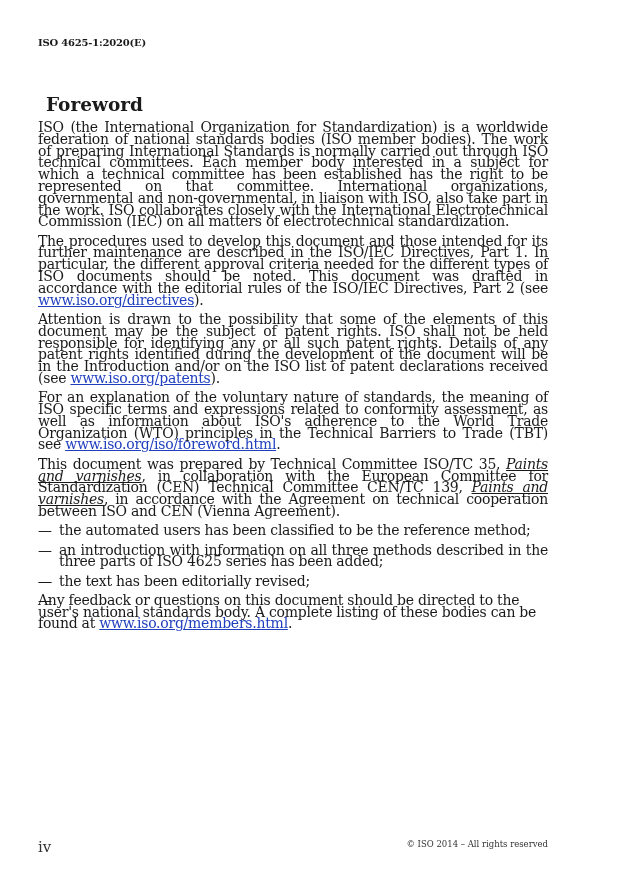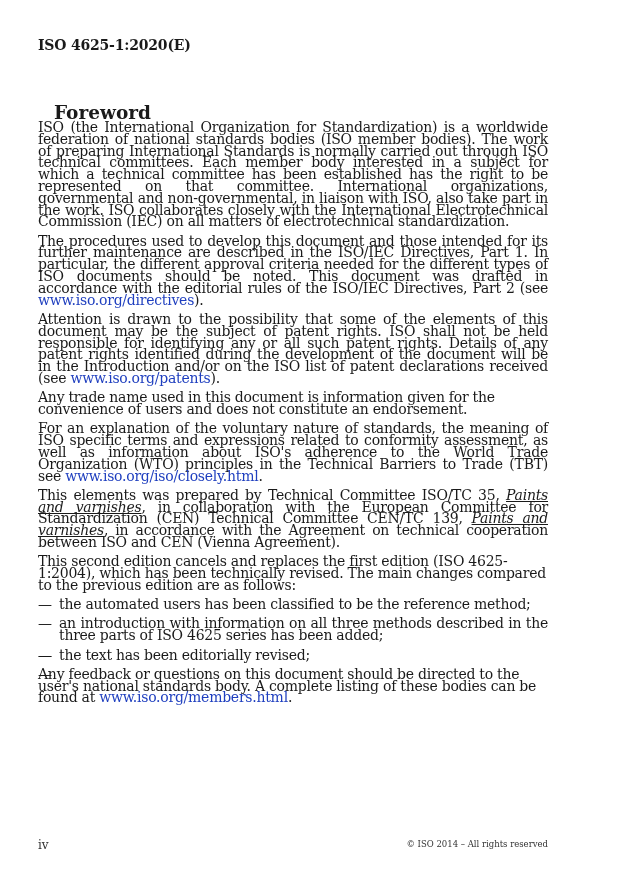--- a/index.html
+++ b/index.html
@@ -1,55 +1,53 @@
 <!DOCTYPE html>
 <html><head>
   <meta charset="utf-8">
   <style>
     html, body { margin: 0; padding: 0; }
     body {
       width: 620px; height: 876px; background: #ffffff; position: relative; overflow: hidden;
       font-family: "DejaVu Serif", "Liberation Serif", serif; color: #1a1a1a;
     }
     .page { position: absolute; left: 38px; top: 0; width: 510px; }
-    .doc-id { position: absolute; top: 37px; left: 0; font-weight: bold; font-size: 14px; letter-spacing: -0.2px; }
-    .title { position: absolute; top: 86px; left: 0; font-weight: bold; font-size: 18.5px; margin: 16px; }
+    .doc-id { position: absolute; top: 37px; left: 0; font-weight: bold; font-size: 10px; letter-spacing: -0.2px; }
+    .title { position: absolute; top: 86px; left: 0; font-weight: bold; font-size: 18.5px; margin: 8px; }
     .body { position: absolute; top: 122px; left: 0; width: 510px; font-size: 14px; line-height: 11.8px; }
     .body p { margin: 0 0 7.5px 0; text-align: justify; letter-spacing: -0.25px; }
     .body p.tight { text-align: left; }
-    a { color: #1f3fbf; }
+    a { color: #1f3fbf; text-decoration: underline; }
     .list { list-style: none; margin: 0; padding: 0; }
     .list li { position: relative; padding-left: 21px; margin: 0 0 7.5px 0; text-align: justify; letter-spacing: -0.25px; }
     .list li .dash { position: absolute; left: 0; top: 0; }
     i { font-style: italic; text-decoration: underline; }
     .footer { position: absolute; top: 838px; left: 0; width: 510px; font-size: 8.5px; color: #333; }
-    .footer .pg { position: absolute; left: 0; top: 0; font-size: 12px; }
+    .footer .pg { position: absolute; left: 0; top: 0; font-size: 15px; }
     .footer .copy { position: absolute; right: 0; top: 1px; }
   </style>
 </head>
 <body>
 
 <div class="page">
   <div class="doc-id">ISO 4625-1:2020(E)</div>
   <h1 class="title">Foreword</h1>
 
   <div class="body">
     <p>ISO (the International Organization for Standardization) is a worldwide federation of national standards bodies (ISO member bodies). The work of preparing International Standards is normally carried out through ISO technical committees. Each member body interested in a subject for which a technical committee has been established has the right to be represented on that committee. International organizations, governmental and non-governmental, in liaison with ISO, also take part in the work. ISO collaborates closely with the International Electrotechnical Commission (IEC) on all matters of electrotechnical standardization.</p>
 
     <p><span>The procedures used to develop this document and those intended for its further maintenance are described in the ISO/IEC Directives, Part 1. In particular, the different approval criteria needed for the different types of ISO documents should be noted. This document was drafted in accordance with the editorial rules of the ISO/IEC Directives, Part 2 (see </span><a>www.iso.org/directives</a><span>).</span></p>
 
     <p><span>Attention is drawn to the possibility that some of the elements of this document may be the subject of patent rights. ISO shall not be held responsible for identifying any or all such patent rights. Details of any patent rights identified during the development of the document will be in the Introduction and/or on the ISO list of patent declarations received (see </span><a>www.iso.org/patents</a><span>).</span></p>
 
-    <p class="tight">Any trade name used in this document is information given for the convenience of users and does not constitute an endorsement.</p>
 
-    <p><span>For an explanation of the voluntary nature of standards, the meaning of ISO specific terms and expressions related to conformity assessment, as well as information about ISO's adherence to the World Trade Organization (WTO) principles in the Technical Barriers to Trade (TBT) see </span><a>www.iso.org/iso/closely.html</a><span>.</span></p>
+    <p><span>For an explanation of the voluntary nature of standards, the meaning of ISO specific terms and expressions related to conformity assessment, as well as information about ISO's adherence to the World Trade Organization (WTO) principles in the Technical Barriers to Trade (TBT) see </span><a>www.iso.org/iso/foreword.html</a><span>.</span></p>
 
-    <p><span>This elements was prepared by Technical Committee ISO/TC 35, </span><i>Paints and varnishes</i><span>, in collaboration with the European Committee for Standardization (CEN) Technical Committee CEN/TC 139, </span><i>Paints and varnishes</i><span>, in accordance with the Agreement on technical cooperation between ISO and CEN (Vienna Agreement).</span></p>
+    <p><span>This document was prepared by Technical Committee ISO/TC 35, </span><i>Paints and varnishes</i><span>, in collaboration with the European Committee for Standardization (CEN) Technical Committee CEN/TC 139, </span><i>Paints and varnishes</i><span>, in accordance with the Agreement on technical cooperation between ISO and CEN (Vienna Agreement).</span></p>
 
-    <p class="tight">This second edition cancels and replaces the first edition (ISO 4625-1:2004), which has been technically revised. The main changes compared to the previous edition are as follows:</p>
 
     <ul class="list">
       <li><span class="dash">—</span><span>the automated users has been classified to be the reference method;</span></li>
       <li><span class="dash">—</span><span>an introduction with information on all three methods described in the three parts of ISO 4625 series has been added;</span></li>
       <li><span class="dash">—</span></li>
       <li><span class="dash">—</span><span>the text has been editorially revised;</span></li>
       <li><span class="dash">—</span></li>
     </ul>
 
 

